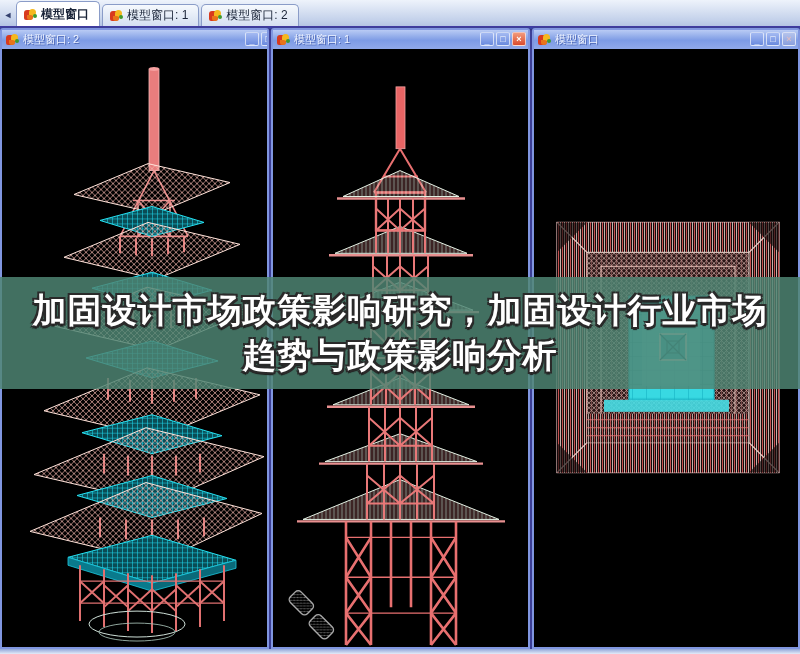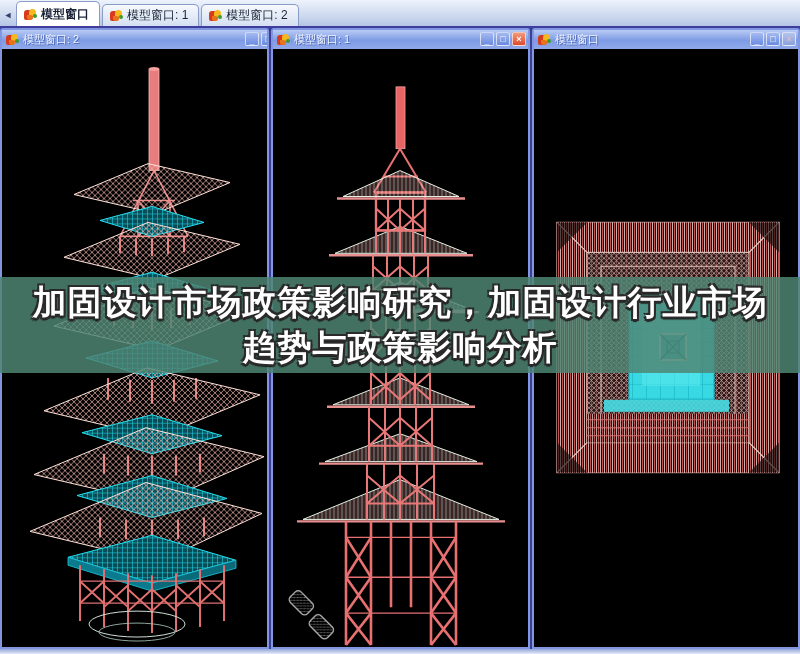--- a/index.html
+++ b/index.html
@@ -47,21 +47,21 @@
        box-sizing:border-box;display:flex;align-items:center;justify-content:center;
        font-size:9px;line-height:9px;color:#fff;cursor:pointer;
        background:linear-gradient(#a4baf2,#6a8ade);font-weight:bold;}
   .tb-btn.min span{position:relative;top:2px;}
   .tb-btn.close{background:linear-gradient(#f29a7c,#da4b2e);}
   .tb-btn.close.disabled{background:linear-gradient(#b4c3ec,#8ba0de);color:#d9bcc6;cursor:default;}
   .client{position:absolute;left:0;top:19px;right:0;bottom:0;background:#000;}
   .client svg{position:absolute;left:0;top:0;width:100%;height:100%;}
 
   
-  .overlay{position:absolute;left:0;top:277px;width:800px;height:96px;
+  .overlay{position:absolute;left:0;top:277px;width:800px;height:112px;
        background:rgba(79,133,115,0.84);z-index:50;display:flex;
        align-items:center;justify-content:center;}
   .overlay .txt{width:756px;text-align:center;font-size:34px;line-height:1.32;
        font-weight:900;color:#ffffff;letter-spacing:1px;
        text-shadow:-2px -2px 0 #2a2a2a,2px -2px 0 #2a2a2a,-2px 2px 0 #2a2a2a,
                    2px 2px 0 #2a2a2a,0 3px 1px #1d1d1d;}
 </style>
 </head>
 <body>
 

